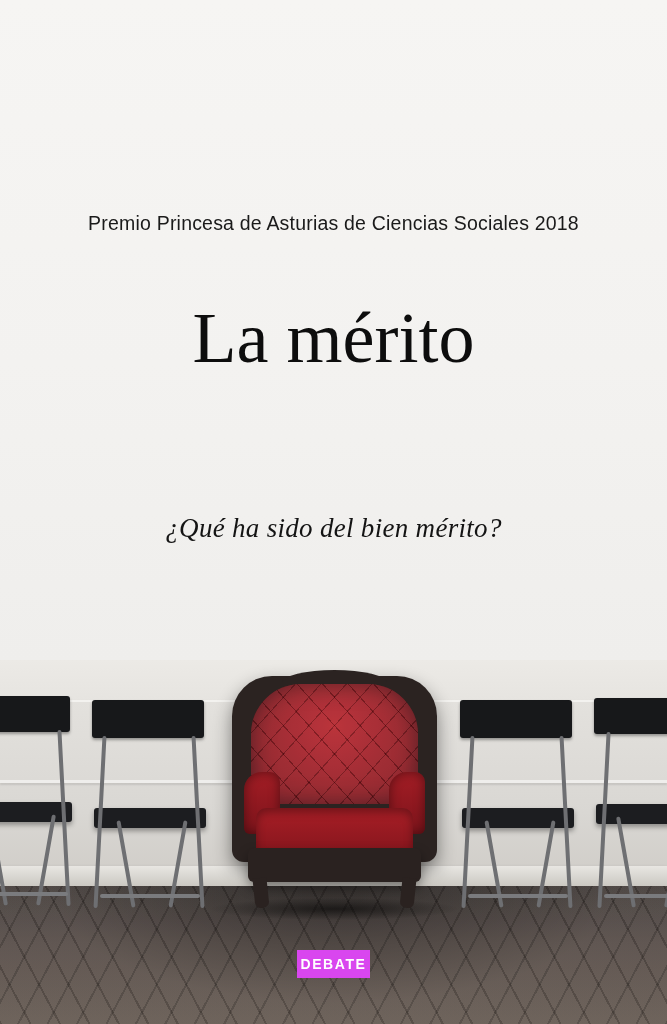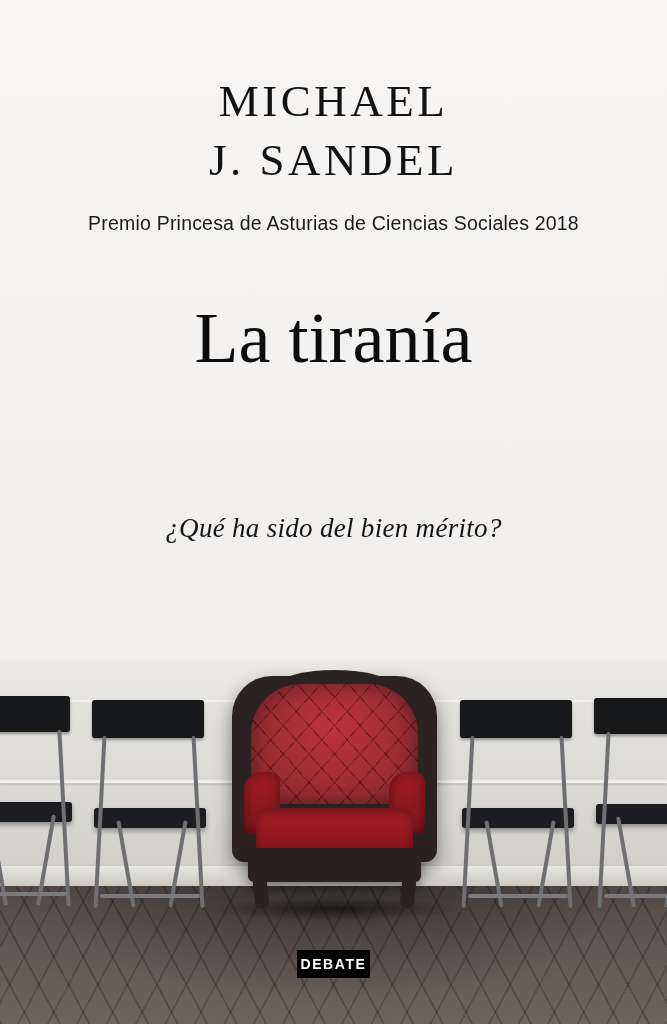--- a/index.html
+++ b/index.html
@@ -253,49 +253,45 @@
     background: radial-gradient(ellipse at 50% 50%, rgba(0,0,0,0.55) 0%, rgba(0,0,0,0) 72%);
   }
 
   
   .logo {
     position: absolute;
     left: 297px;
     top: 950px;
     width: 73px;
     height: 28px;
-    background: #000000;
+    background: #d946ef;
     display: flex;
     align-items: center;
     justify-content: center;
   }
   .logo span {
     font-family: "Liberation Sans", sans-serif;
     font-size: 14px;
     letter-spacing: 1.6px;
     color: #ffffff;
     font-weight: 700;
   }
 </style>
 </head>
 <body>
 
 <div class="cover">
 
   <div class="text-zone">
 
-    <div class="author">
-      <div>MICHAEL</div>
-      <div>J. SANDEL</div>
-    </div>
 
     <div class="award">Premio Princesa de Asturias de Ciencias Sociales 2018</div>
 
     <div class="title">
-      <div>La tiranía</div>
+      <div>La mérito</div>
     </div>
 
     <div class="subtitle">¿Qué ha sido del bien mérito?</div>
   </div>
 
   <div class="photo">
     <div class="wall-upper"></div>
     <div class="wall-rail"></div>
     <div class="wall-panel"></div>
     <div class="wall-moulding"></div>

